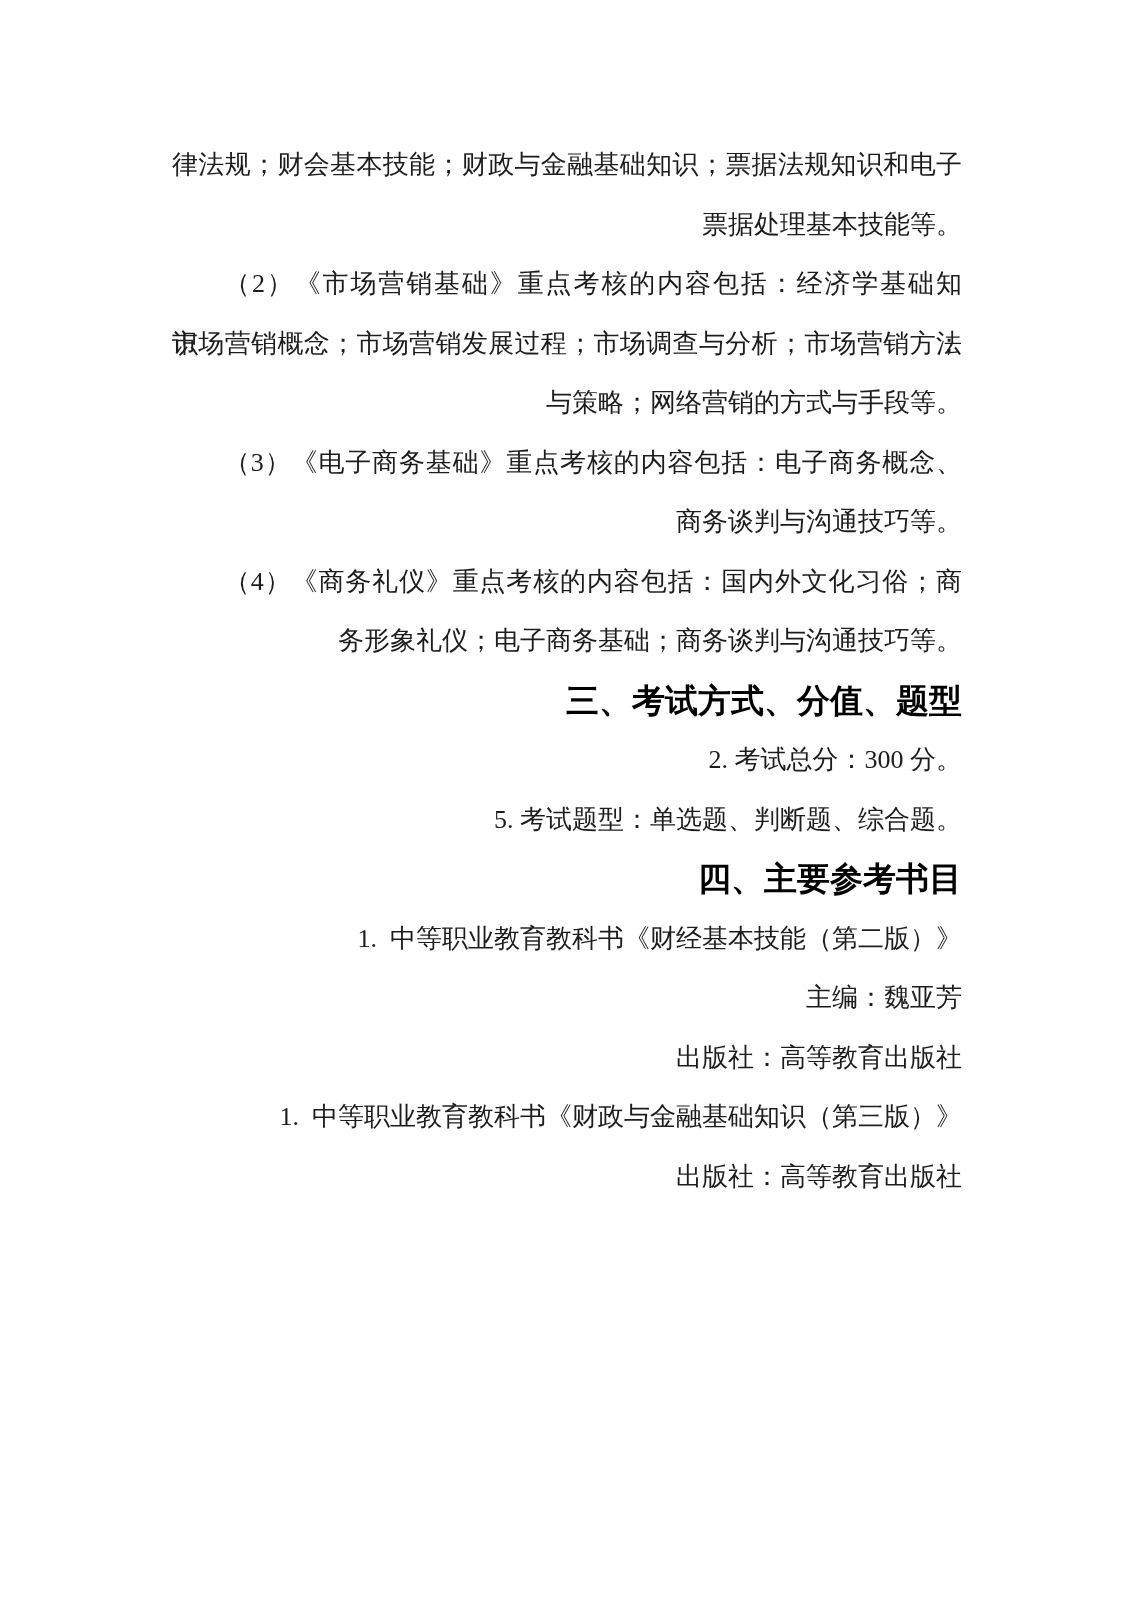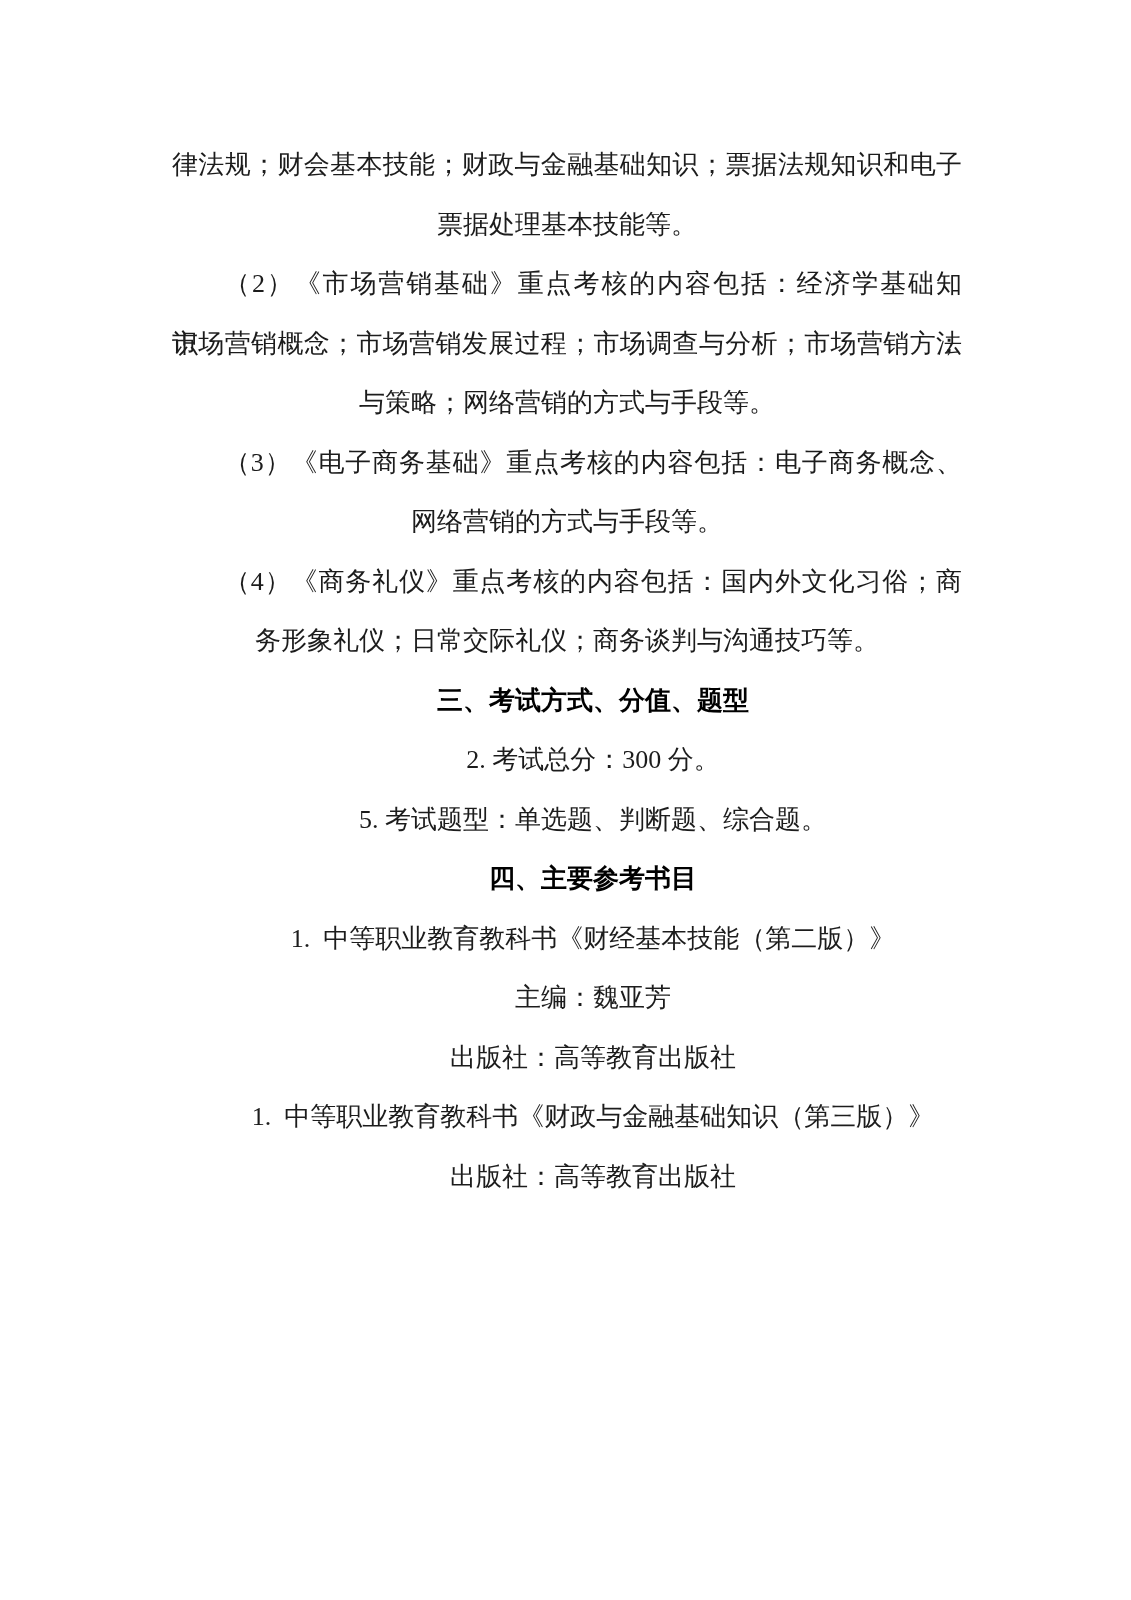--- a/index.html
+++ b/index.html
@@ -24,49 +24,49 @@
     top: 135px;
     width: 790px;
   }
   .line {
     font-family: "Liberation Serif", "DejaVu Serif", serif;
     font-size: 26px;
     color: #1c1c1c;
     height: 59.5px;
     line-height: 59.5px;
     white-space: pre-wrap;
-    text-align: center;
+    text-align: right;
   }
   .line.indent { text-indent: 52px; }
   .line.justify {
     white-space: normal;
     text-align: justify;
     text-align-last: justify;
   }
   .line.heading {
     font-family: "Liberation Sans", "DejaVu Sans", sans-serif;
     font-weight: 700;
-    font-size: 26px;
+    font-size: 33px;
     color: #000000;
   }
 </style>
 </head>
 <body>
 
 <div class="page">
   <div class="content" id="doc-content">
       <div class="line justify">律法规；财会基本技能；财政与金融基础知识；票据法规知识和电子</div>
       <div class="line">票据处理基本技能等。</div>
       <div class="line indent justify">（2）《市场营销基础》重点考核的内容包括：经济学基础知识；</div>
       <div class="line justify">市场营销概念；市场营销发展过程；市场调查与分析；市场营销方法</div>
       <div class="line">与策略；网络营销的方式与手段等。</div>
       <div class="line indent justify">（3）《电子商务基础》重点考核的内容包括：电子商务概念、</div>
-      <div class="line">网络营销的方式与手段等。</div>
+      <div class="line">商务谈判与沟通技巧等。</div>
       <div class="line indent justify">（4）《商务礼仪》重点考核的内容包括：国内外文化习俗；商</div>
-      <div class="line">务形象礼仪；日常交际礼仪；商务谈判与沟通技巧等。</div>
+      <div class="line">务形象礼仪；电子商务基础；商务谈判与沟通技巧等。</div>
       <div class="line heading indent">三、考试方式、分值、题型</div>
       <div class="line indent">2. 考试总分：300 分。</div>
       <div class="line indent">5. 考试题型：单选题、判断题、综合题。</div>
       <div class="line heading indent">四、主要参考书目</div>
       <div class="line indent">1.  中等职业教育教科书《财经基本技能（第二版）》</div>
       <div class="line indent">主编：魏亚芳</div>
       <div class="line indent">出版社：高等教育出版社</div>
       <div class="line indent">1.  中等职业教育教科书《财政与金融基础知识（第三版）》</div>
       <div class="line indent">出版社：高等教育出版社</div>
     </div>

